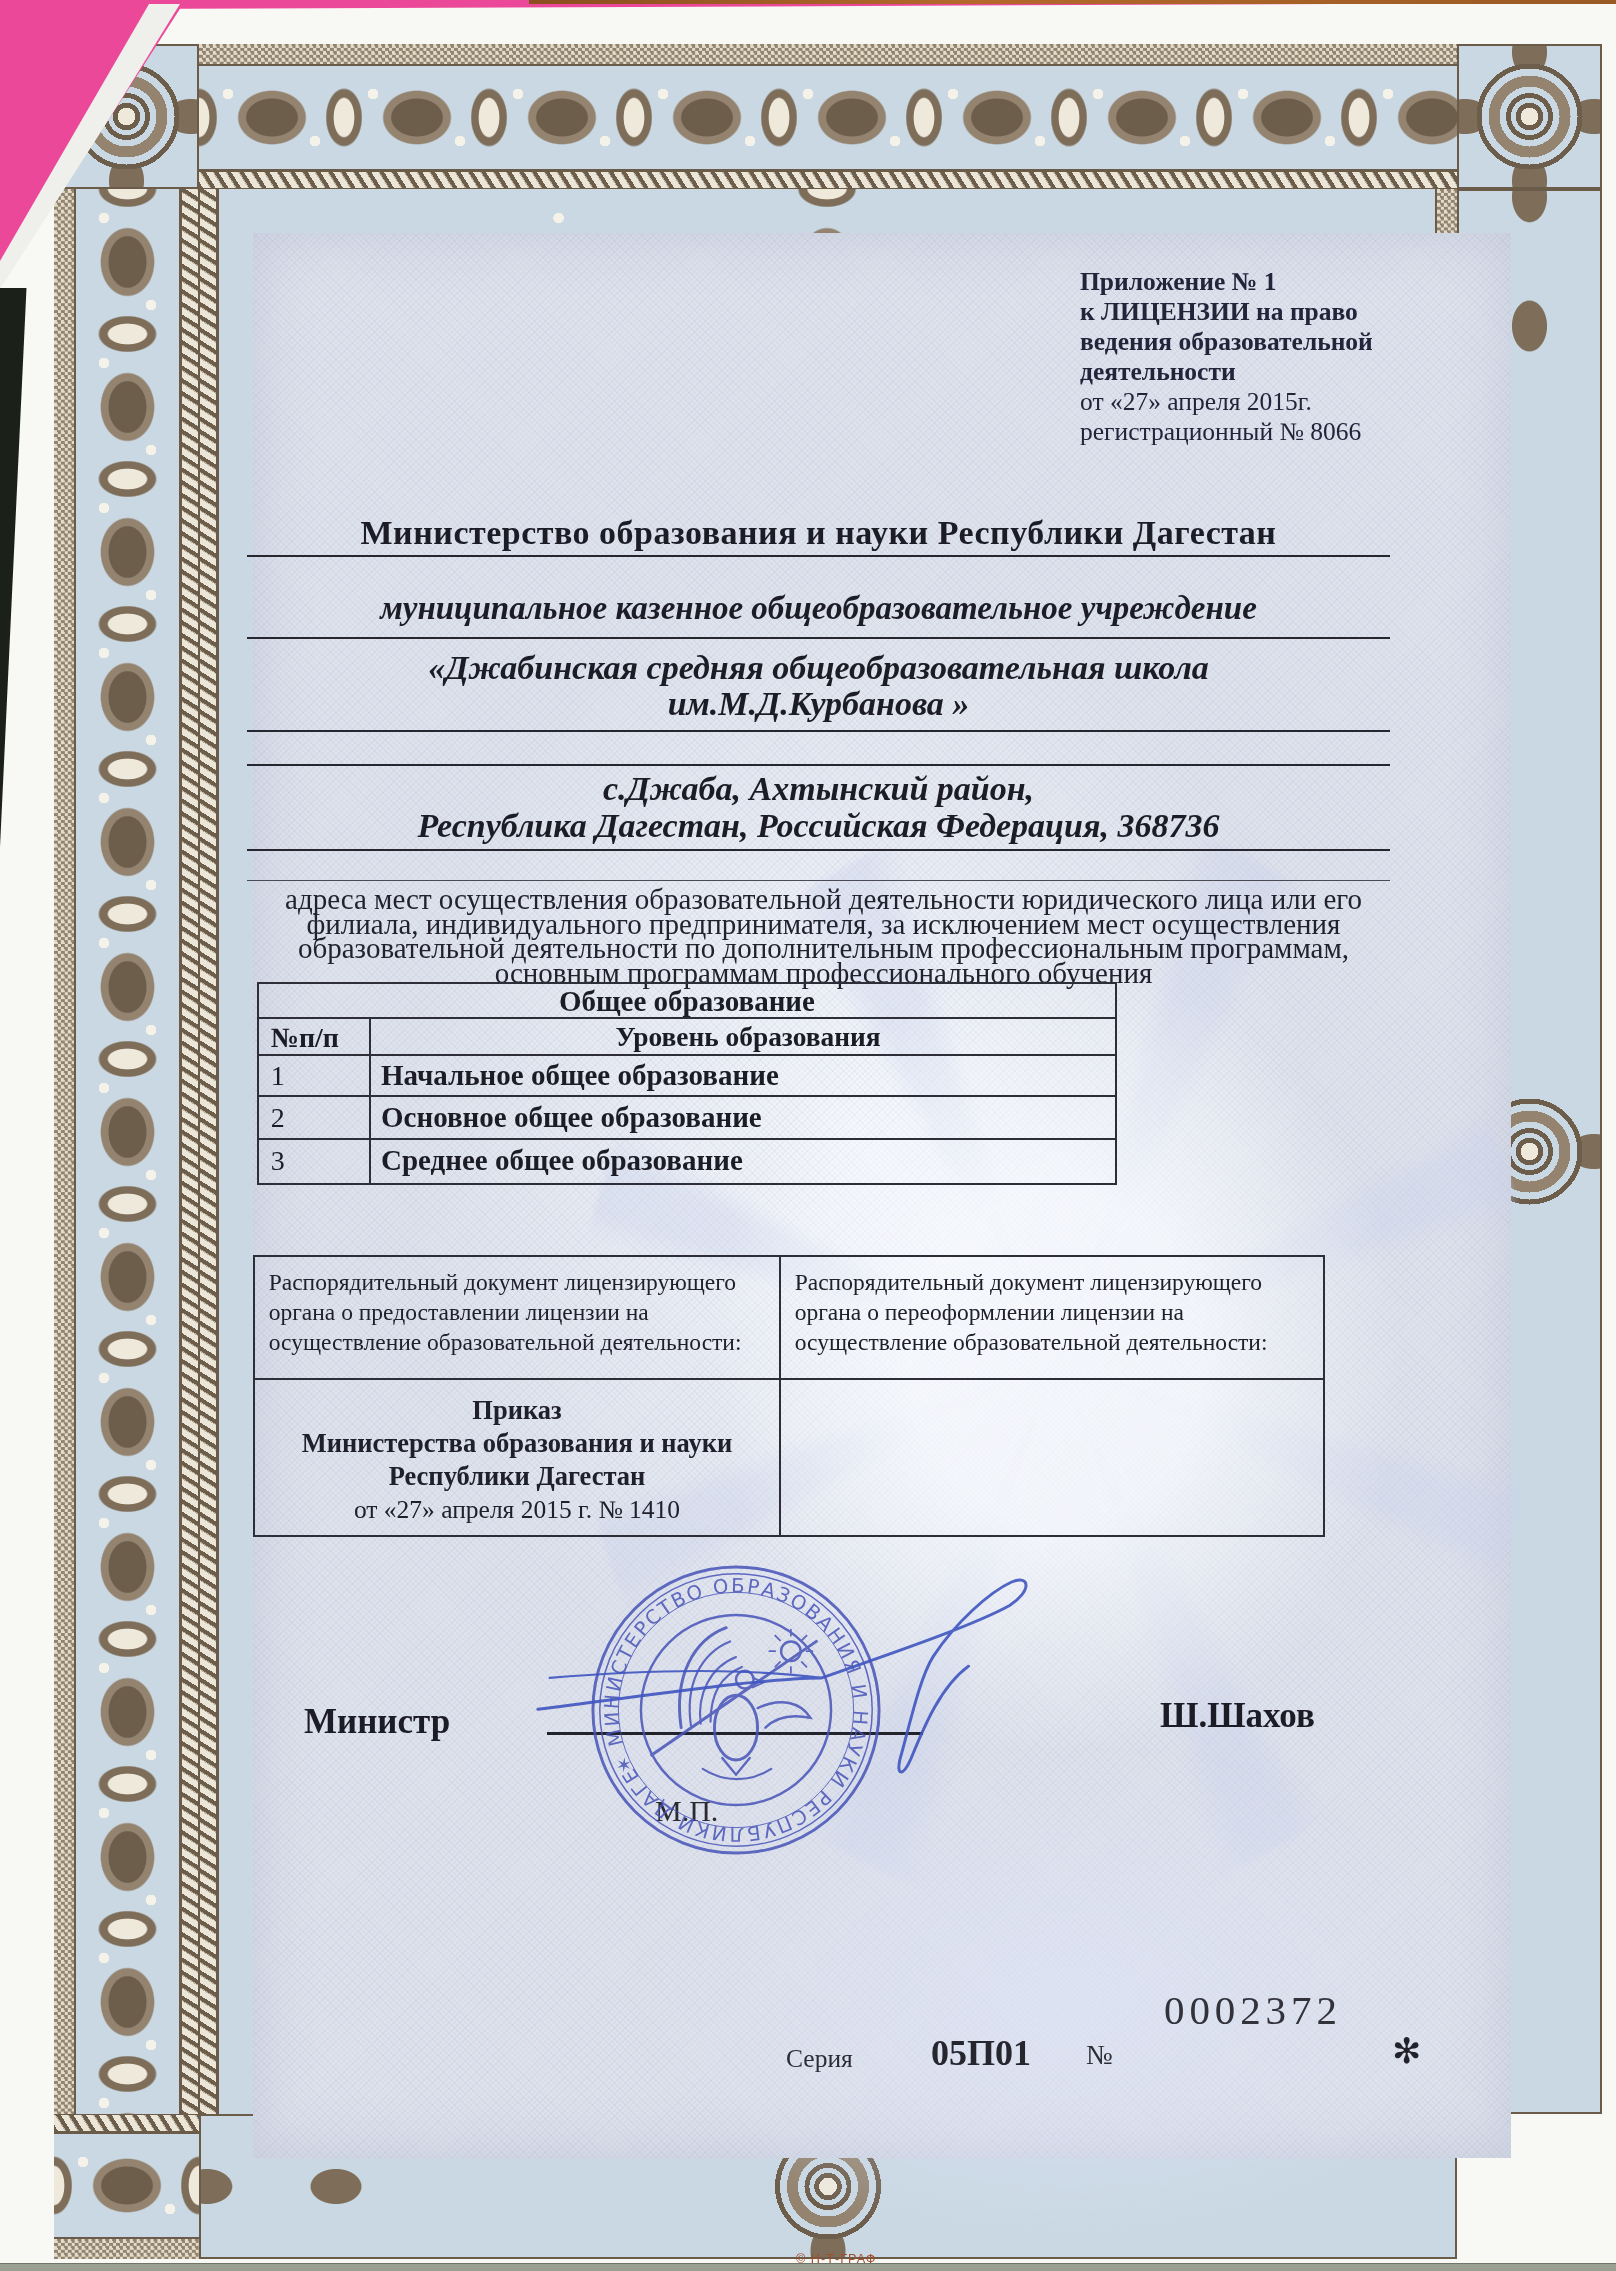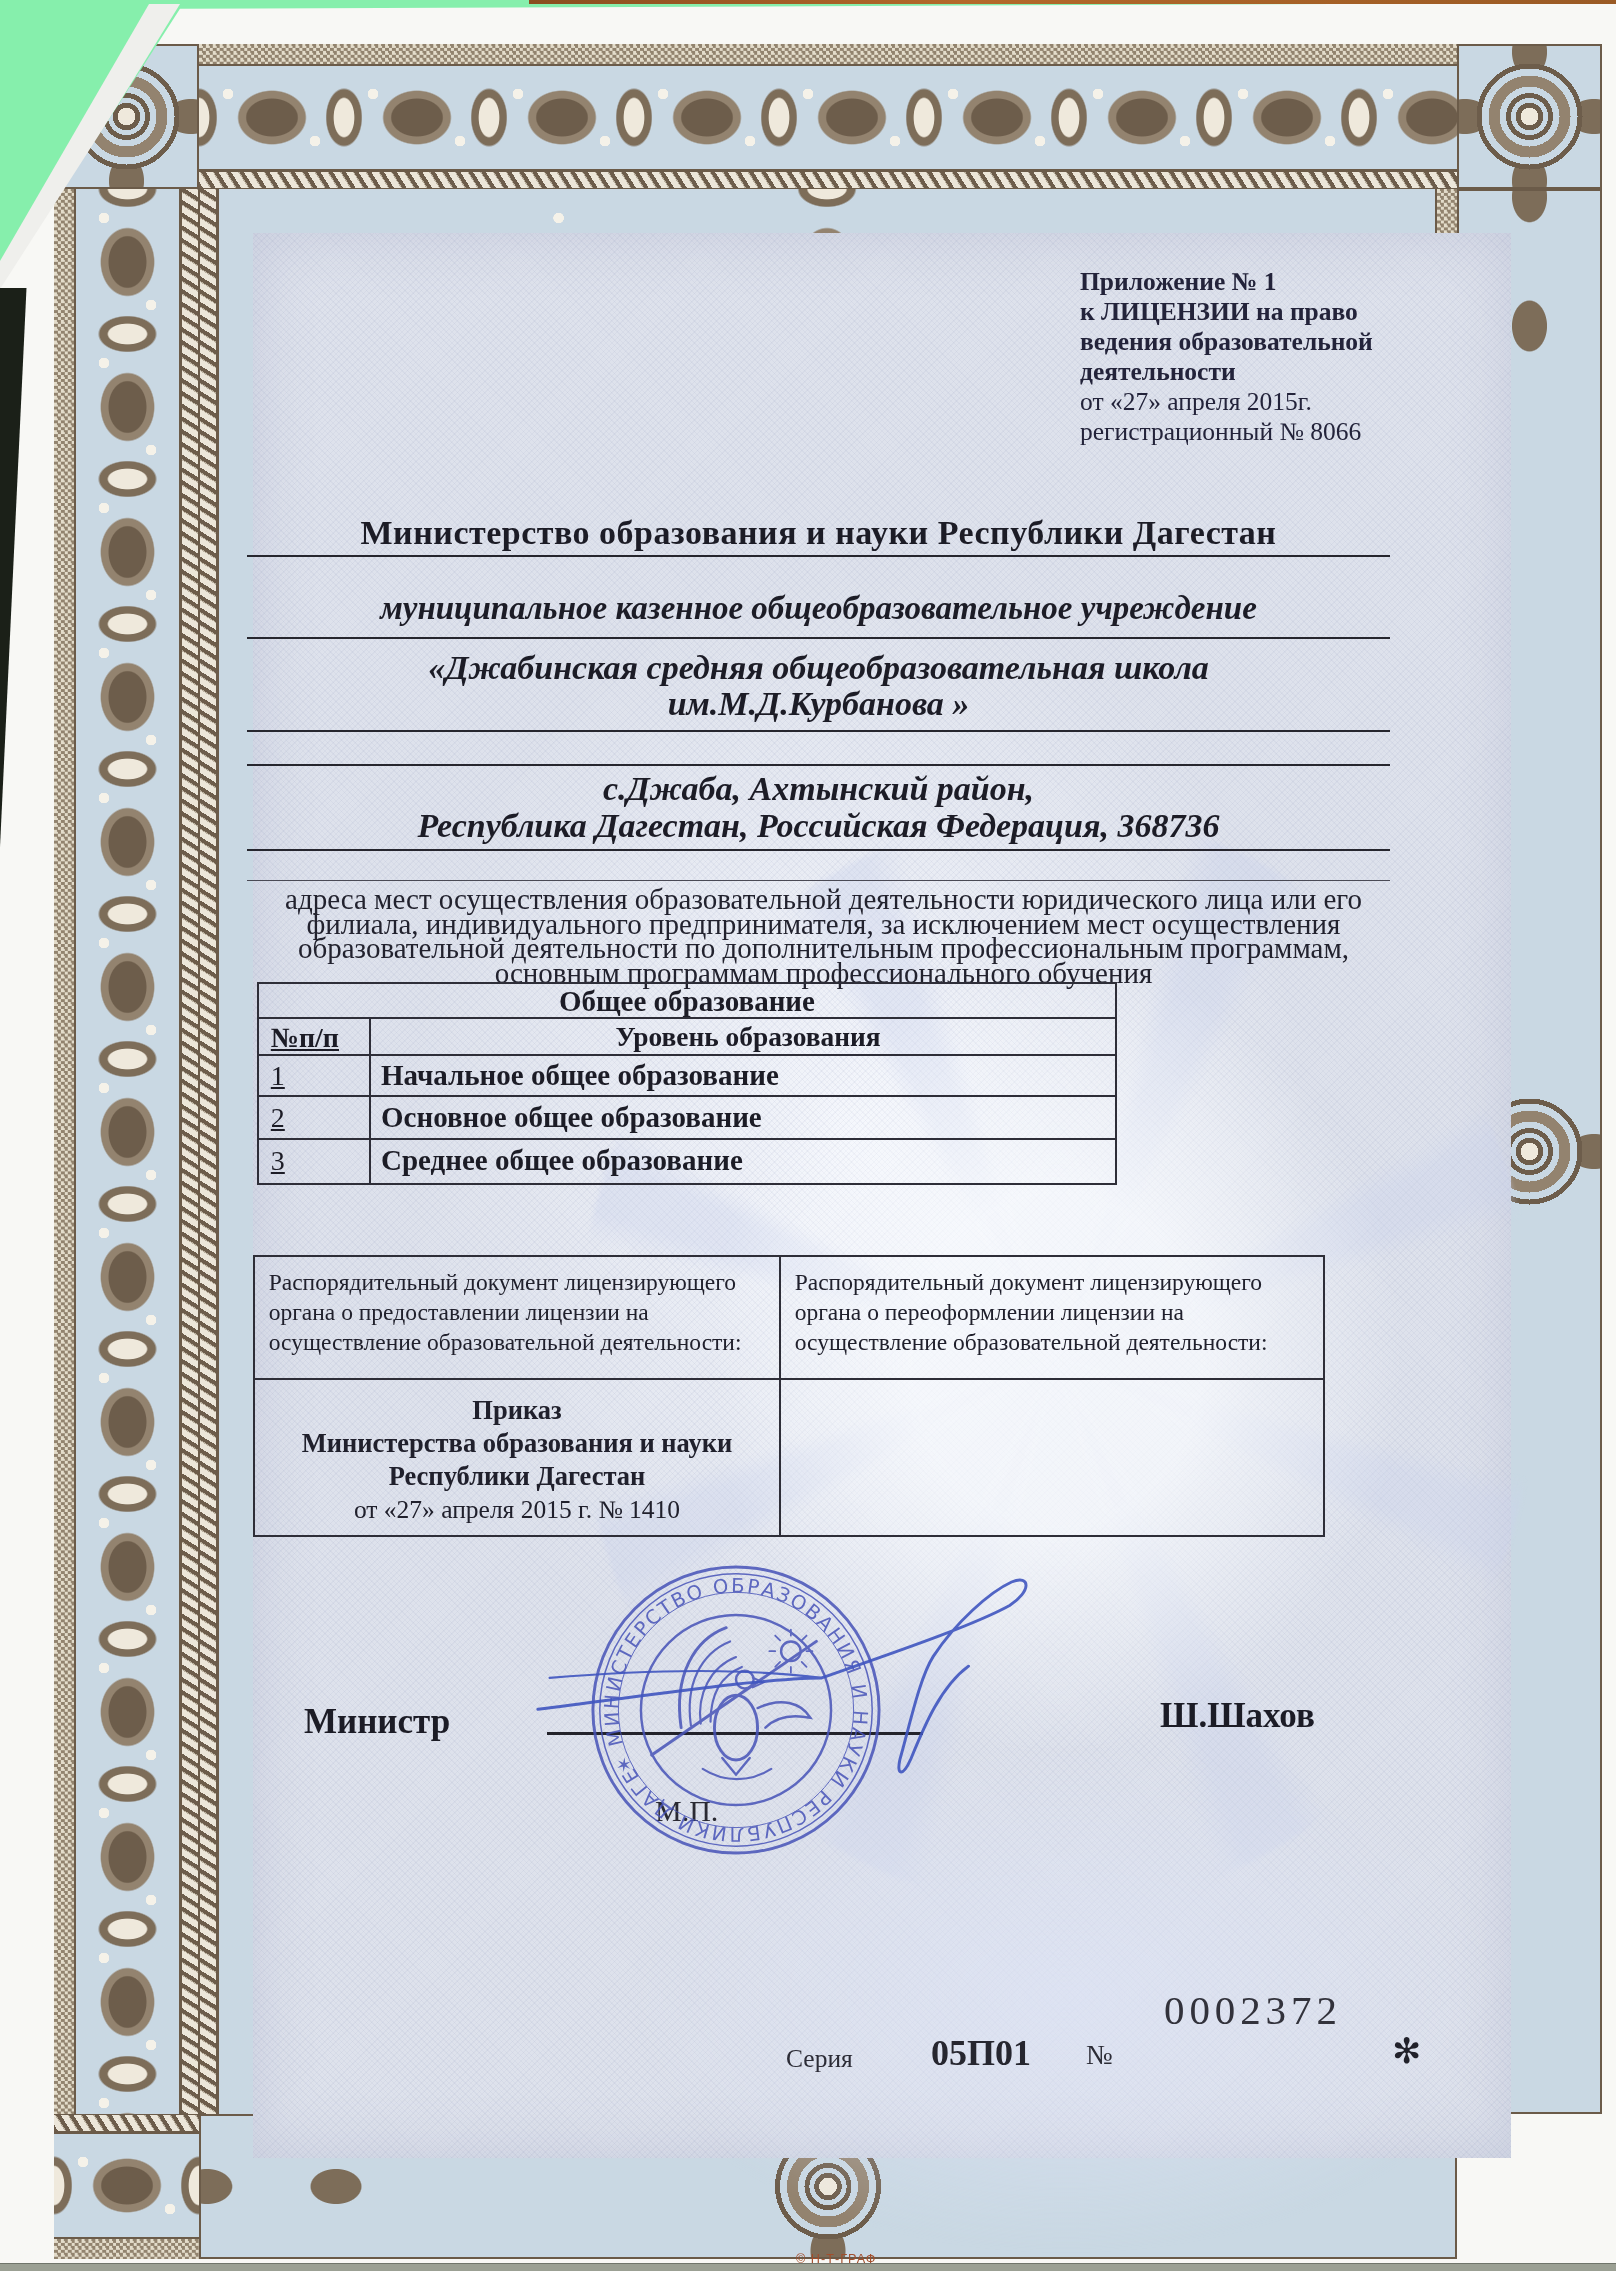--- a/index.html
+++ b/index.html
@@ -1,17 +1,17 @@
 <!DOCTYPE html>
 <html><head>
 <meta charset="utf-8">
 <style>
   html,body{margin:0;padding:0;background:#14180f;}
   *{box-sizing:border-box;}
-  .scan{position:relative;width:1616px;height:2271px;background:#86efac;overflow:hidden;
+  .scan{position:relative;width:1616px;height:2271px;background:#ec4899;overflow:hidden;
         font-family:"Liberation Serif","DejaVu Serif",serif;color:#1c1c26;}
 
   
   .top-edge-line{position:absolute;left:529px;top:0;width:1087px;height:3.9px;
     background:linear-gradient(90deg,#8a4e1f,#b4692a 40%,#9a5a24);z-index:5;}
   .corner-wedge{position:absolute;inset:0;background:#efefec;z-index:1;
     clip-path:polygon(149px 3.9px,180px 3.9px,3.9px 290px,0 290px,0 261px);}
   .left-sliver{position:absolute;left:0;top:288px;width:26.5px;height:559px;background:#1b2018;z-index:4;
     clip-path:polygon(0 0,100% 0,0 100%);}
   .bottom-strip{position:absolute;left:0;top:2263px;width:100%;height:7.8px;background:#9ba093;
@@ -97,21 +97,21 @@
   .addr2{top:807px;font-size:34px;}
   .rule{position:absolute;left:247px;width:1143px;height:2px;background:#26262e;}
   .rule.thin{height:1px;background:#4a4a55;}
   .note{left:261px;top:887px;width:1125px;text-align:center;font-size:29px;line-height:24.5px;color:#22222e;}
 
   
   .t1{left:257px;top:982px;width:860px;border:2px solid #2e2e38;}
   .t1 .title{height:35px;border-bottom:2px solid #2e2e38;text-align:center;font-weight:bold;font-size:29px;line-height:35px;}
   .t1 .row{display:grid;grid-template-columns:112px 1fr;border-bottom:2px solid #2e2e38;}
   .t1 .row:last-child{border-bottom:none;}
-  .t1 .c1{border-right:2px solid #2e2e38;padding-left:11.8px;font-size:28px;text-decoration:underline;}
+  .t1 .c1{border-right:2px solid #2e2e38;padding-left:11.8px;font-size:28px;}
   .t1 .hdr{height:37px;line-height:37px;font-weight:bold;}
   .t1 .hdr .c2{text-align:center;font-size:27.4px;}
   .t1 .dr{height:41px;line-height:39px;}
   .t1 .dr2{height:43px;line-height:41px;}
   .t1 .c2{padding-left:10px;font-size:29px;}
   .t1 .dr .c2,.t1 .dr2 .c2{font-weight:bold;}
 
   
   .t2{left:253px;top:1255px;width:1072px;height:282px;border:2px solid #2e2e38;display:grid;
       grid-template-columns:526px 1fr;grid-template-rows:123px 1fr;}

